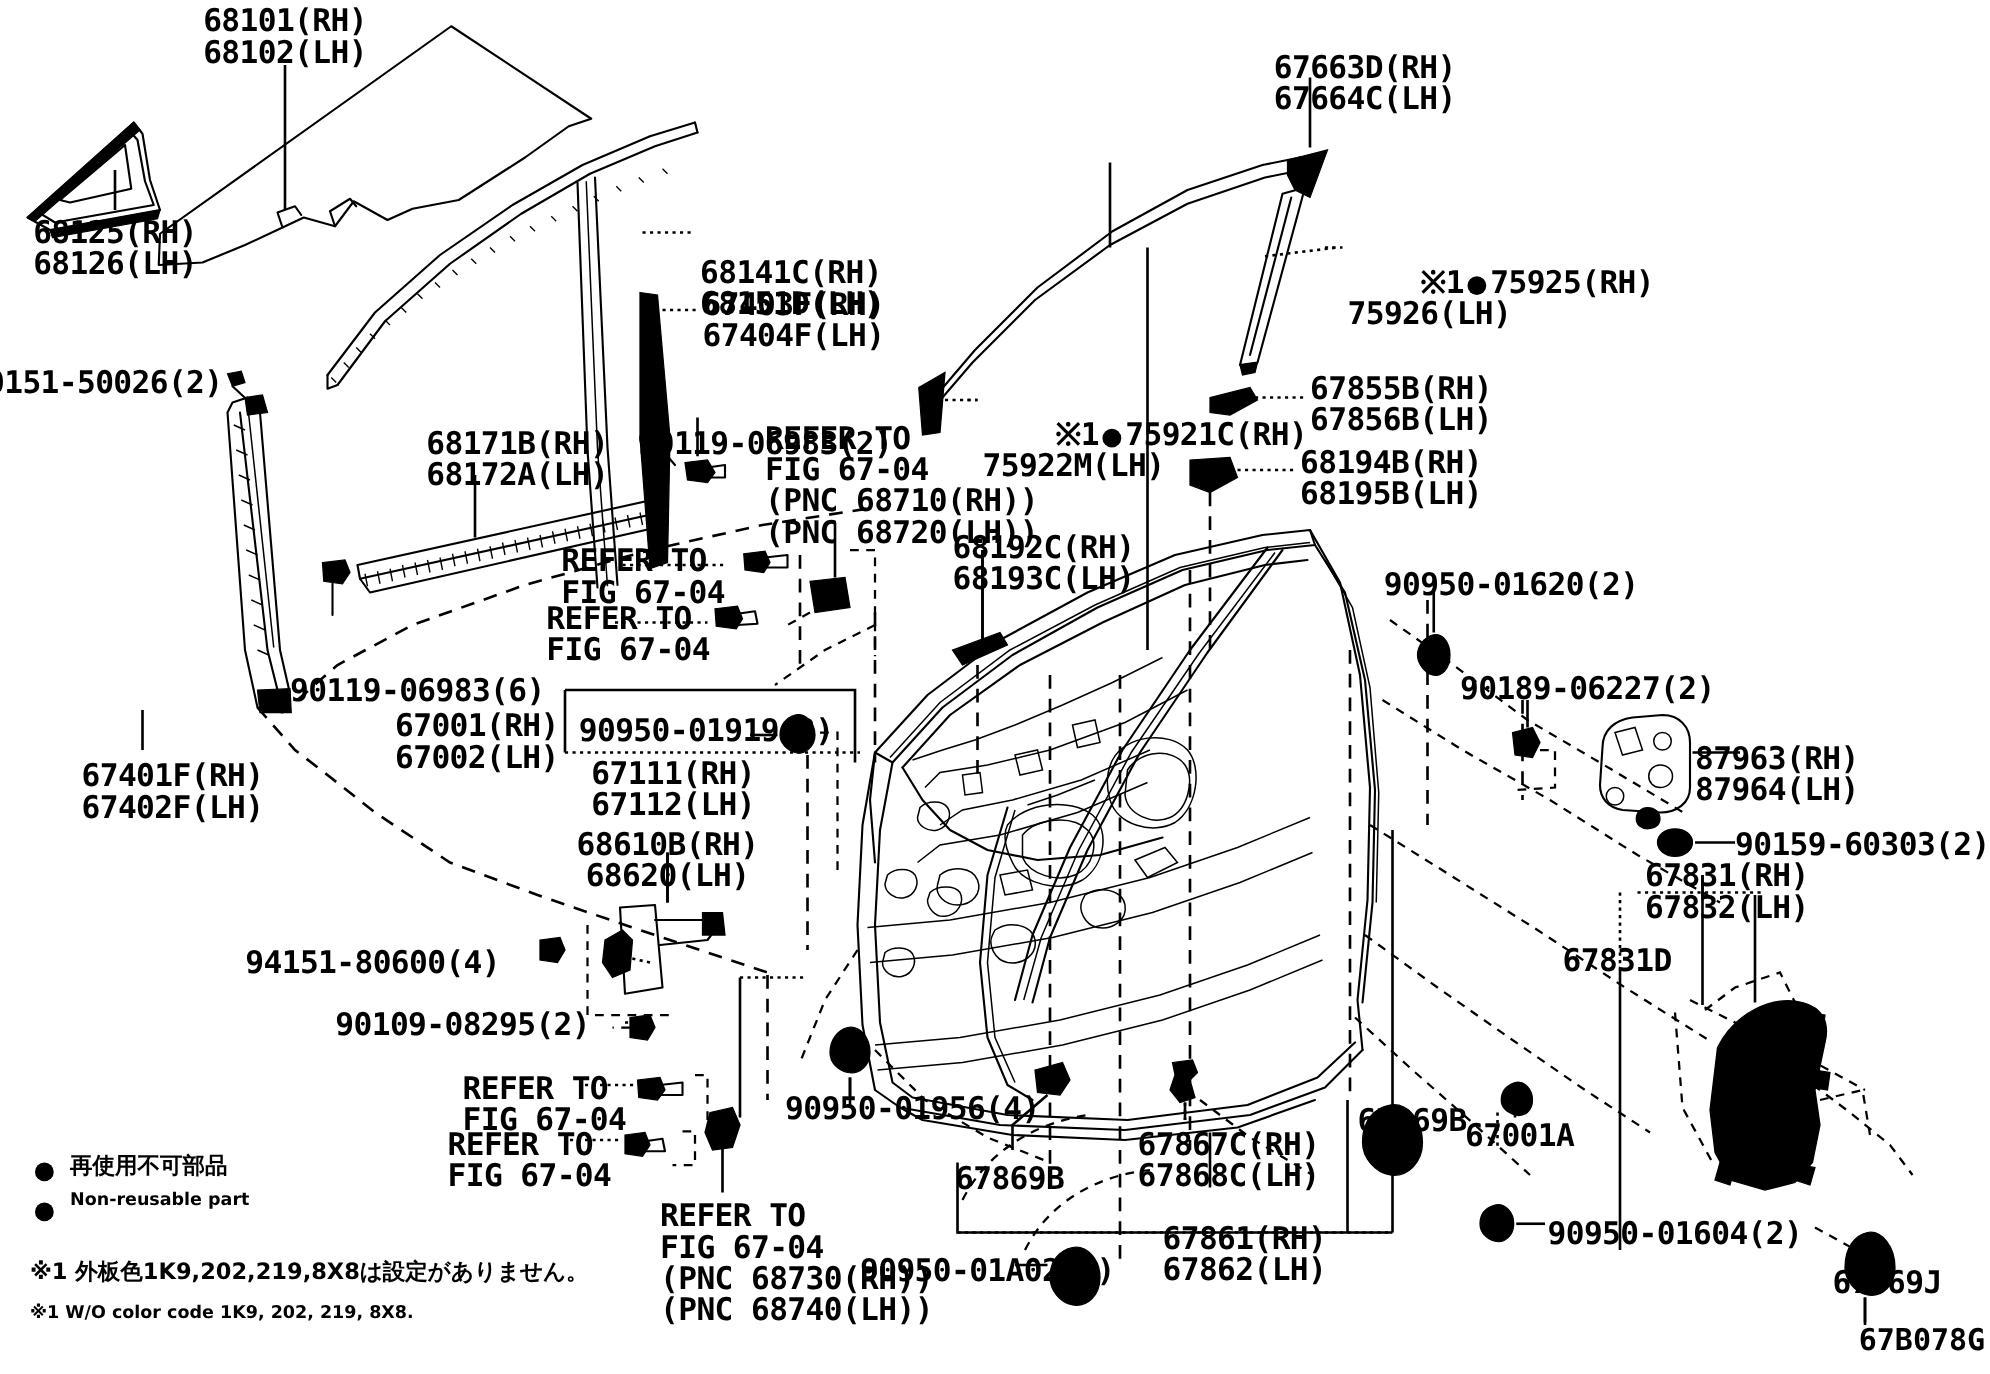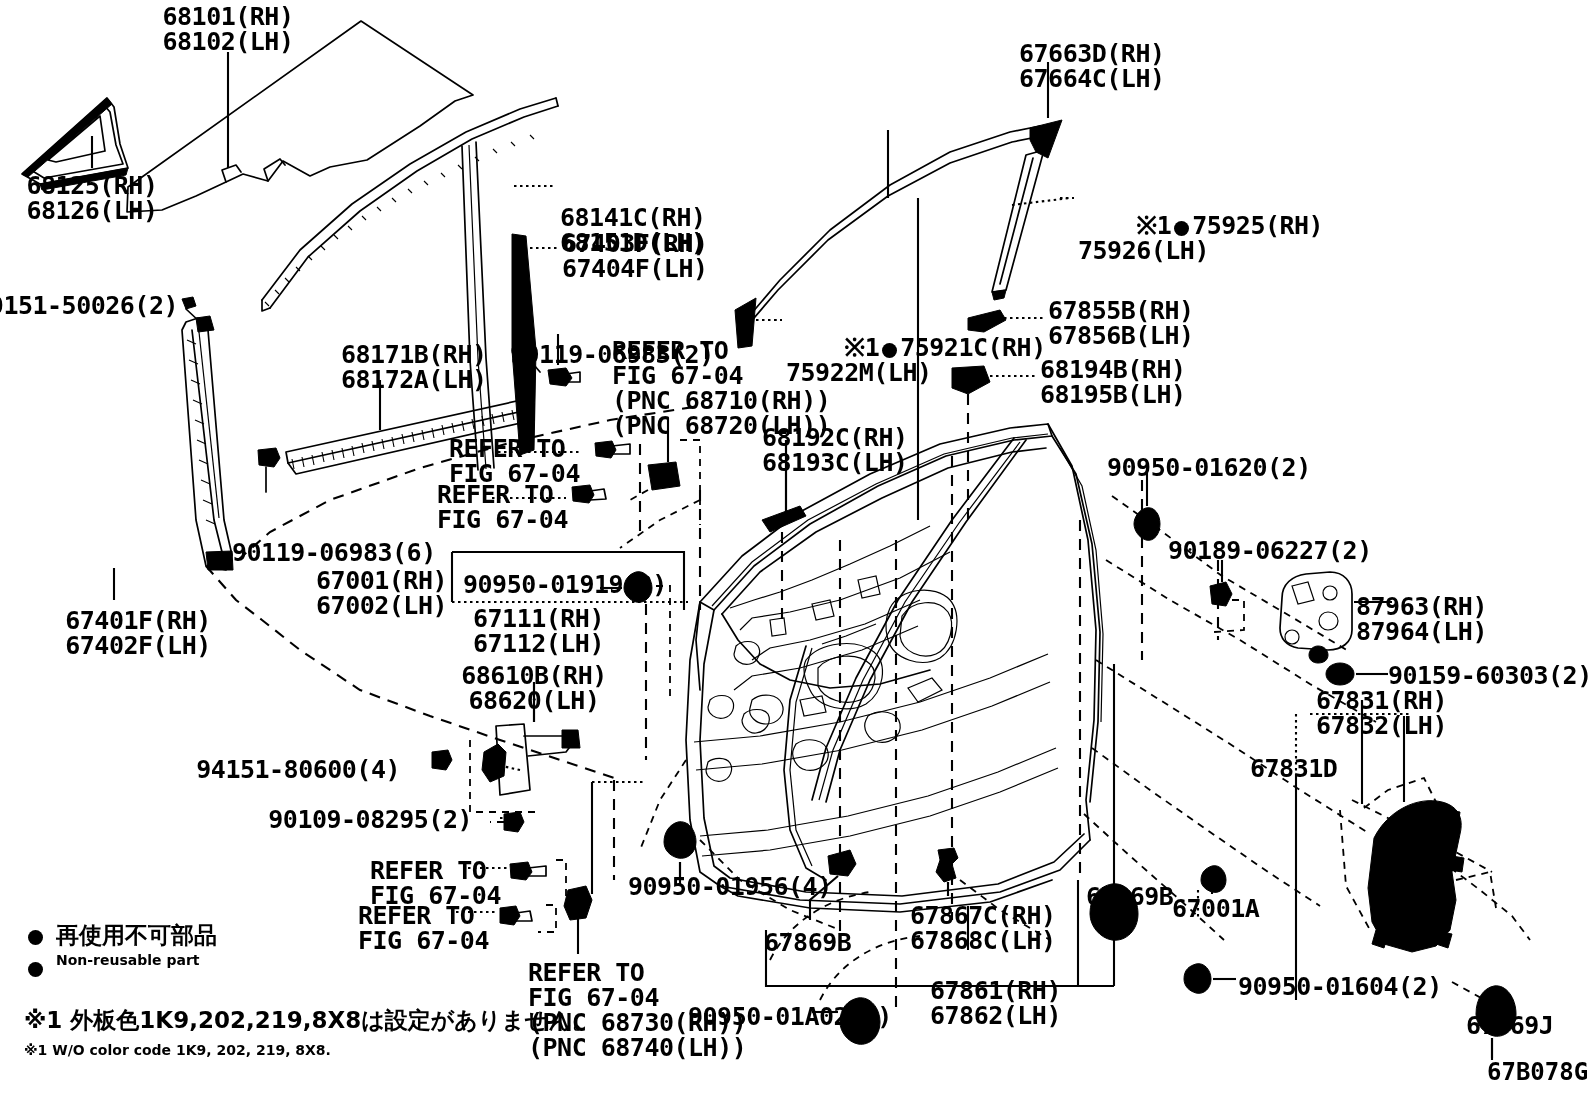--- a/index.html
+++ b/index.html
@@ -25,21 +25,21 @@
     line-height: 25px;
     white-space: pre;
     letter-spacing: -0.5px;
   }
   .lbl.ctr { text-align: center; transform: translateX(-50%); }
   .lbl.rgt { text-align: right; transform: translateX(-100%); }
   .legend-jp {
     position: absolute;
     font-family: "DejaVu Sans", "Liberation Sans", sans-serif;
     font-weight: bold;
-    font-size: 23px;
+    font-size: 18px;
     color: #000;
     white-space: pre;
   }
   .legend-en {
     position: absolute;
     font-family: "DejaVu Sans", "Liberation Sans", sans-serif;
     font-weight: bold;
     font-size: 14px;
     color: #000;
     white-space: pre;

